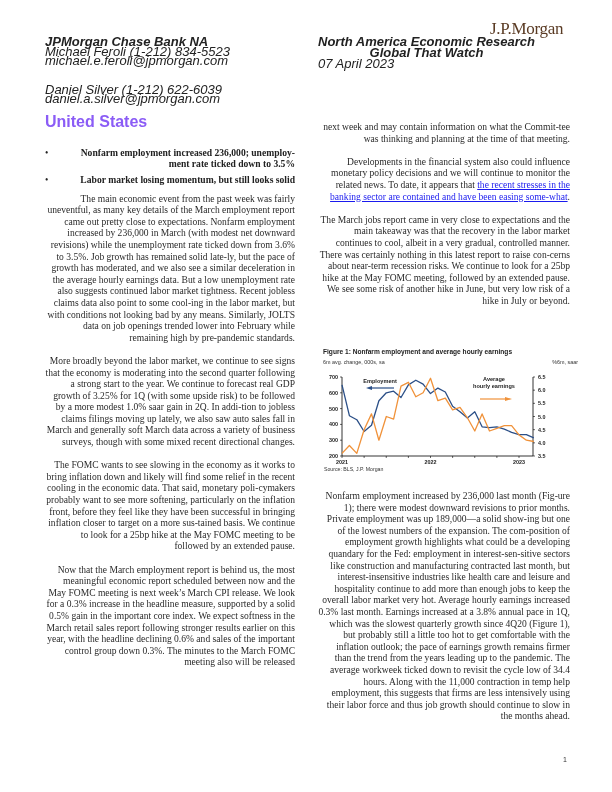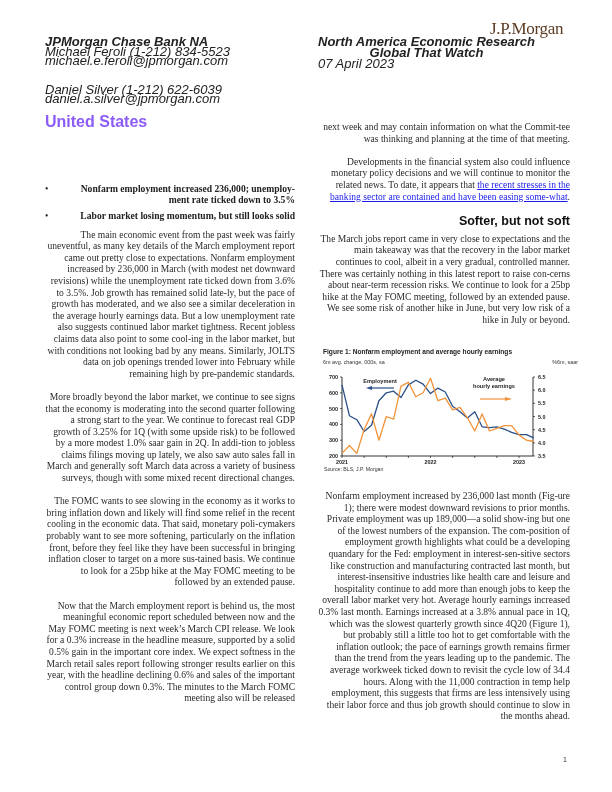--- a/index.html
+++ b/index.html
@@ -13,21 +13,21 @@
   #hdr-right .b { line-height: 10.8px; text-align: center; }
   #logo { position: absolute; left: 490px; top: 19px; font-family: "Liberation Serif", serif; font-size: 17px; color: #5a3b24; letter-spacing: -0.3px; }
   #title { position: absolute; left: 45px; top: 113px; font-family: "Liberation Sans", sans-serif; font-weight: bold; font-size: 16px; color: #8b5cf6; }
   .col { position: absolute; font-size: 9.55px; line-height: 11.6px; color: #2a2a2a; text-align: right; }
   #col-left { left: 45px; top: 147px; width: 250px; }
   #col-right { left: 318px; top: 121px; width: 252px; }
   ul.bullets { list-style: none; font-weight: bold; color: #222; font-size: 9.6px; line-height: 11.4px; }
   ul.bullets li { position: relative; padding-left: 16px; margin-bottom: 4.4px; }
   ul.bullets li::before { content: "•"; position: absolute; left: 0; top: 0; font-weight: normal; }
   p.para { margin-bottom: 11.6px; }
-  ul.bullets { margin-bottom: 7px; margin-top: 36px; }
+  ul.bullets { margin-bottom: 7px; }
   a.link { color: #1a1aee; text-decoration: underline; }
   h2.sub { font-family: "Liberation Sans", sans-serif; font-weight: bold; font-size: 12.5px; color: #111; margin: 2px 0 5px 0; line-height: 14px; }
   #figure { position: absolute; left: 318px; top: 348px; width: 274px; height: 112px; font-family: "Liberation Sans", sans-serif; }
   #fig-title { position: absolute; left: 5px; top: 0; font-size: 6.6px; font-weight: bold; color: #222; white-space: nowrap; }
   #fig-lunit { position: absolute; left: 5px; top: 11px; font-size: 5.4px; color: #333; }
   #fig-runit { position: absolute; right: 14px; top: 11px; font-size: 5.4px; color: #333; }
   #fig-source { position: absolute; left: 6px; top: 118px; font-size: 5.2px; color: #333; }
   #chart-svg { position: absolute; left: 0; top: 20px; }
   #pagenum { position: absolute; left: 563px; top: 756px; font-family: "Liberation Sans", sans-serif; font-size: 7px; color: #333; }
 </style>
@@ -59,21 +59,20 @@
   </ul>
   <p class="para">The main economic event from the past week was fairly uneventful, as many key details of the March employment report came out pretty close to expectations. Nonfarm employment increased by 236,000 in March (with modest net downward revisions) while the unemployment rate ticked down from 3.6% to 3.5%. Job growth has remained solid late-ly, but the pace of growth has moderated, and we also see a similar deceleration in the average hourly earnings data. But a low unemployment rate also suggests continued labor market tightness. Recent jobless claims data also point to some cool-ing in the labor market, but with conditions not looking bad by any means. Similarly, JOLTS data on job openings trended lower into February while remaining high by pre-pandemic standards.</p>
   <p class="para">More broadly beyond the labor market, we continue to see signs that the economy is moderating into the second quarter following a strong start to the year. We continue to forecast real GDP growth of 3.25% for 1Q (with some upside risk) to be followed by a more modest 1.0% saar gain in 2Q. In addi-tion to jobless claims filings moving up lately, we also saw auto sales fall in March and generally soft March data across a variety of business surveys, though with some mixed recent directional changes.</p>
   <p class="para">The FOMC wants to see slowing in the economy as it works to bring inflation down and likely will find some relief in the recent cooling in the economic data. That said, monetary poli-cymakers probably want to see more softening, particularly on the inflation front, before they feel like they have been successful in bringing inflation closer to target on a more sus-tained basis. We continue to look for a 25bp hike at the May FOMC meeting to be followed by an extended pause.</p>
   <p class="para">Now that the March employment report is behind us, the most meaningful economic report scheduled between now and the May FOMC meeting is next week’s March CPI release. We look for a 0.3% increase in the headline measure, supported by a solid 0.5% gain in the important core index. We expect softness in the March retail sales report following stronger results earlier on this year, with the headline declining 0.6% and sales of the important control group down 0.3%. The minutes to the March FOMC meeting also will be released</p>
 </div>
 
 <div id="col-right" class="col">
   <p class="para">next week and may contain information on what the Commit-tee was thinking and planning at the time of that meeting.</p>
   <p class="para"><span>Developments in the financial system also could influence monetary policy decisions and we will continue to monitor the related news. To date, it appears that </span><a class="link">the recent stresses in the banking sector are contained and have been easing some-what</a><span>.</span></p>
-  <h2 class="sub">Softer, but not soft</h2>
   <p class="para">The March jobs report came in very close to expectations and the main takeaway was that the recovery in the labor market continues to cool, albeit in a very gradual, controlled manner. There was certainly nothing in this latest report to raise con-cerns about near-term recession risks. We continue to look for a 25bp hike at the May FOMC meeting, followed by an extended pause. We see some risk of another hike in June, but very low risk of a hike in July or beyond.</p>
 </div>
 
 <div id="figure">
   <div id="fig-title">Figure 1: Nonfarm employment and average hourly earnings</div>
   <div id="fig-lunit">6m avg. change, 000s, sa</div>
   <div id="fig-runit">%6m, saar</div>
   <svg id="chart-svg" width="274" height="98" xmlns="http://www.w3.org/2000/svg">
       <line x1="24" y1="9" x2="24" y2="88" stroke="#000" stroke-width="0.8"></line>
       <line x1="24" y1="88" x2="215" y2="88" stroke="#000" stroke-width="0.8"></line>

